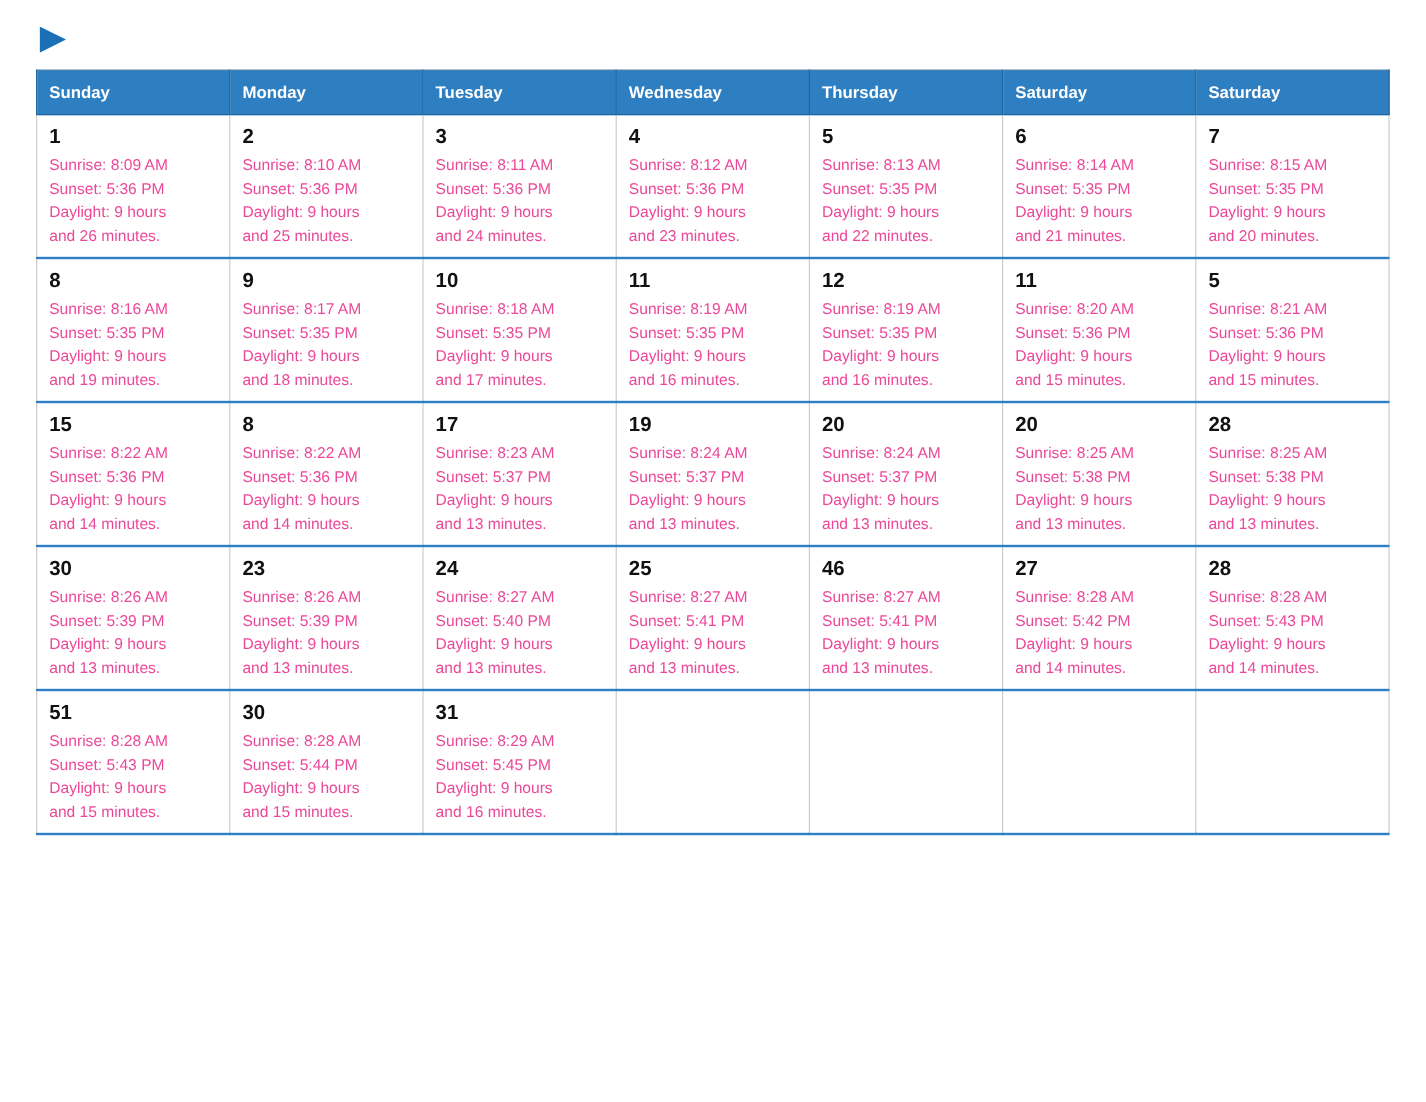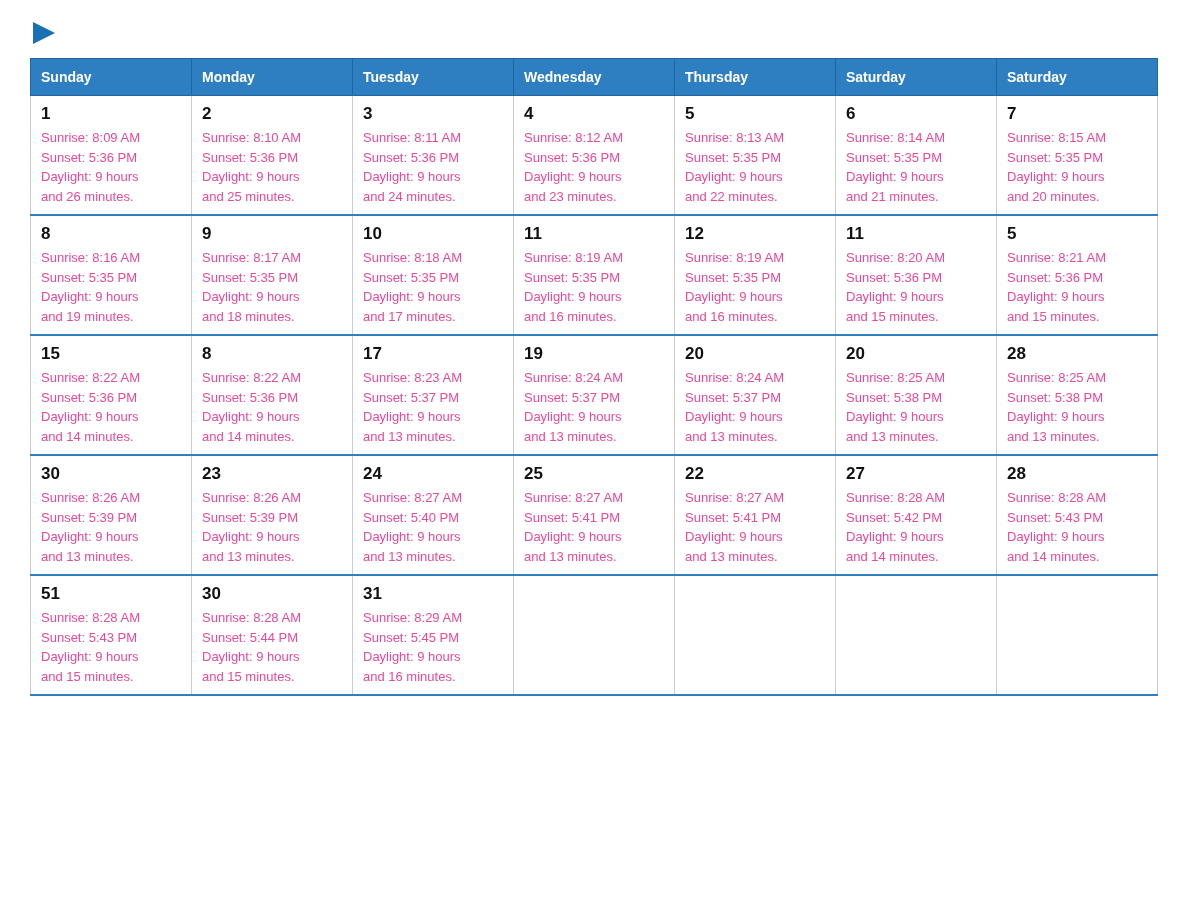--- a/index.html
+++ b/index.html
@@ -227,21 +227,21 @@
         </td>
         <td>
           <div class="day-number">24</div>
         <div class="day-info">Sunrise: 8:27 AM<br>Sunset: 5:40 PM<br>Daylight: 9 hours<br>and 13 minutes.</div>
         </td>
         <td>
           <div class="day-number">25</div>
         <div class="day-info">Sunrise: 8:27 AM<br>Sunset: 5:41 PM<br>Daylight: 9 hours<br>and 13 minutes.</div>
         </td>
         <td>
-          <div class="day-number">22</div>
+          <div class="day-number">46</div>
         <div class="day-info">Sunrise: 8:27 AM<br>Sunset: 5:41 PM<br>Daylight: 9 hours<br>and 13 minutes.</div>
         </td>
         <td>
           <div class="day-number">27</div>
         <div class="day-info">Sunrise: 8:28 AM<br>Sunset: 5:42 PM<br>Daylight: 9 hours<br>and 14 minutes.</div>
         </td>
         <td>
           <div class="day-number">28</div>
         <div class="day-info">Sunrise: 8:28 AM<br>Sunset: 5:43 PM<br>Daylight: 9 hours<br>and 14 minutes.</div>
         </td>

